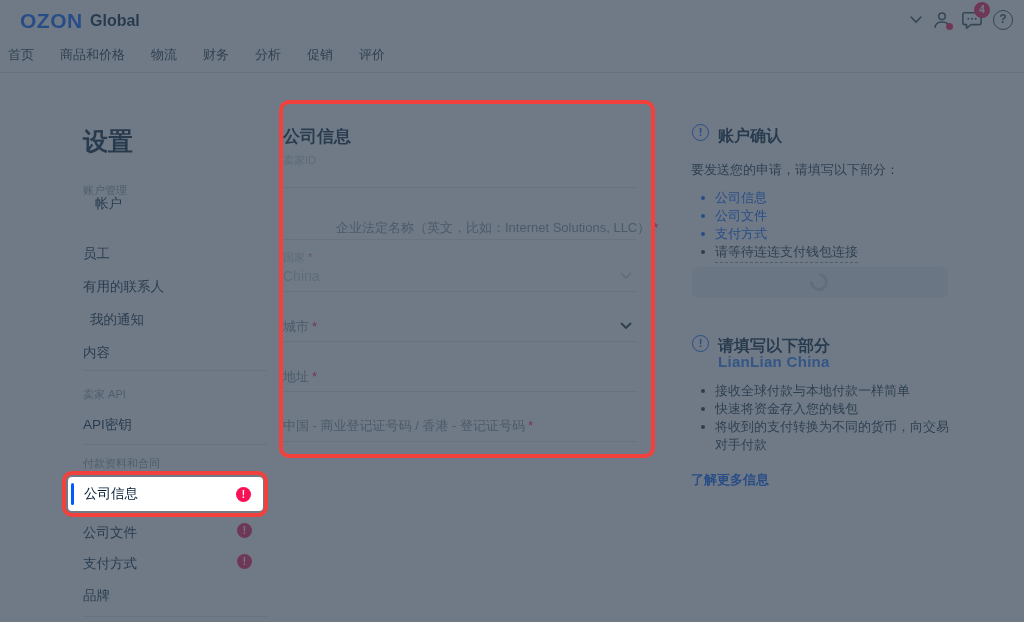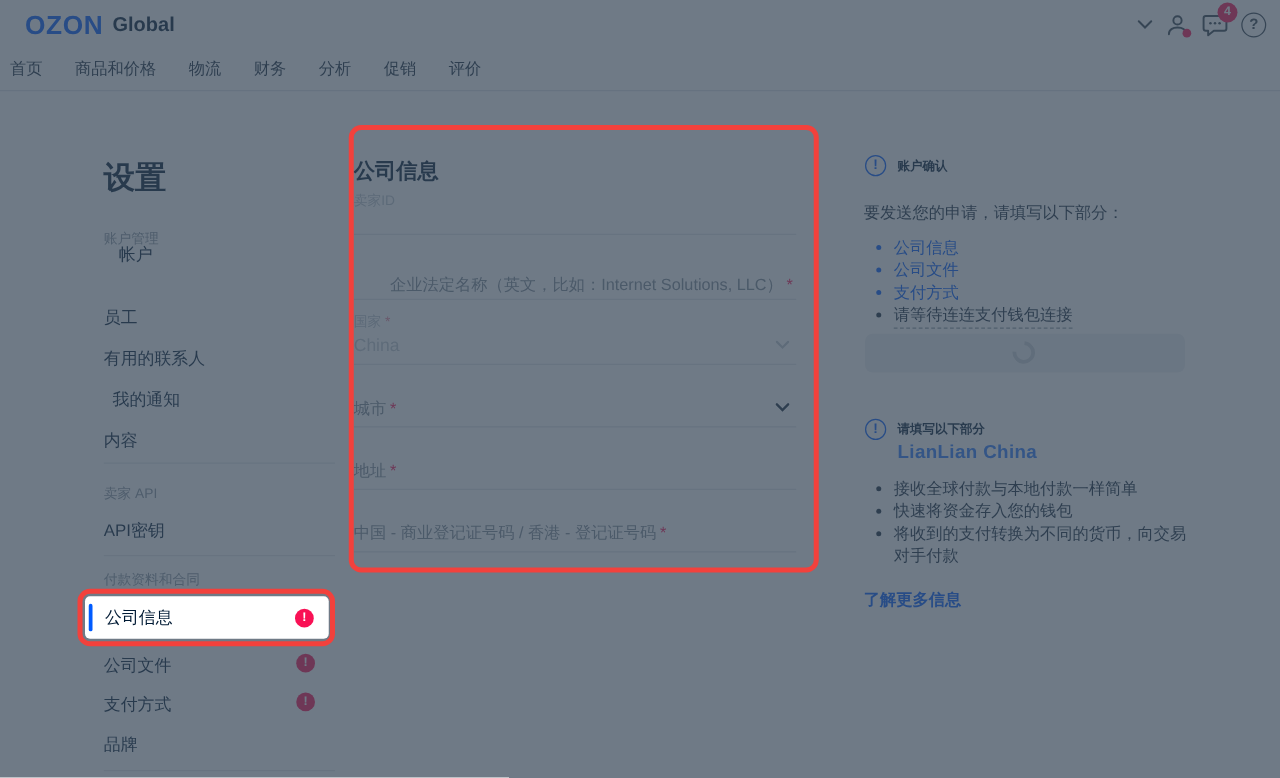--- a/index.html
+++ b/index.html
@@ -39,21 +39,21 @@
   .tiny-label { font-size:11px; color:#bcc5cd; }
   .ph-label { font-size:13px; color:#7f8b97; }
   .fld-value { font-size:14px; color:#c2cad1; }
   .underline { width:354px; height:1px; background:#e0e4e8; left:283px; }
   .req { color:#f91155; margin-left:3px; }
   .sel-chev { width:12px; height:8px; }
 
   
   .info-ico { width:17px; height:17px; border:1.6px solid #005bff; border-radius:50%; color:#005bff;
     font-size:11px; font-weight:700; text-align:center; line-height:14px; }
-  .panel-title { font-size:10px; font-weight:700; color:#001a34; }
+  .panel-title { font-size:16px; font-weight:700; color:#001a34; }
   .panel-text { font-size:13px; color:#17293c; }
   .blue-link { font-size:13px; color:#005bff; cursor:pointer; }
   .bullet { width:4px; height:4px; border-radius:50%; }
   .note-underline { border-bottom:1px dashed rgba(0,26,52,.45); padding-bottom:1px; }
   .loading-btn { left:692px; top:267px; width:256px; height:31px; background:#eef0f2; border-radius:6px; }
   .spinner { left:118px; top:6px; width:18px; height:18px; border:3px solid #c9cfd6; border-top-color:transparent;
     border-radius:50%; transform:rotate(-40deg); position:absolute; }
   .brand { font-size:15px; font-weight:700; color:#2b7bff; letter-spacing:.3px; }
   .more-link { font-size:13px; font-weight:700; color:#005bff; cursor:pointer;text-align:right; }
 
@@ -134,21 +134,21 @@
   <div class="abs badge" style="left:237px; top:554px;">!</div>
 
   <div class="abs sb-item" style="left:83px; top:587px;">品牌</div>
   <div class="abs sb-div" style="top:616px;"></div>
 
   <div class="abs form-title">公司信息</div>
 
   <div class="abs tiny-label" style="left:283px; top:153px;">卖家ID</div>
   <div class="abs underline" style="top:187px;"></div>
 
-  <div class="abs ph-label" style="left:276px; top:219px;padding-left:36px;">
+  <div class="abs ph-label" style="left:300px; top:219px;padding-left:36px;">
     <span>企业法定名称（英文，比如：Internet Solutions, LLC）</span><span class="req">*</span>
   </div>
   <div class="abs underline" style="top:239px;"></div>
 
   <div class="abs tiny-label" style="left:283px; top:250px;">
     <span>国家</span><span class="req" style="color:#e9879f;">*</span>
   </div>
   <div class="abs fld-value" style="left:283px; top:268px;">China</div>
   <div class="abs sel-chev" style="left:620px; top:272px;">
     <svg width="12" height="8" viewBox="0 0 12 8">

